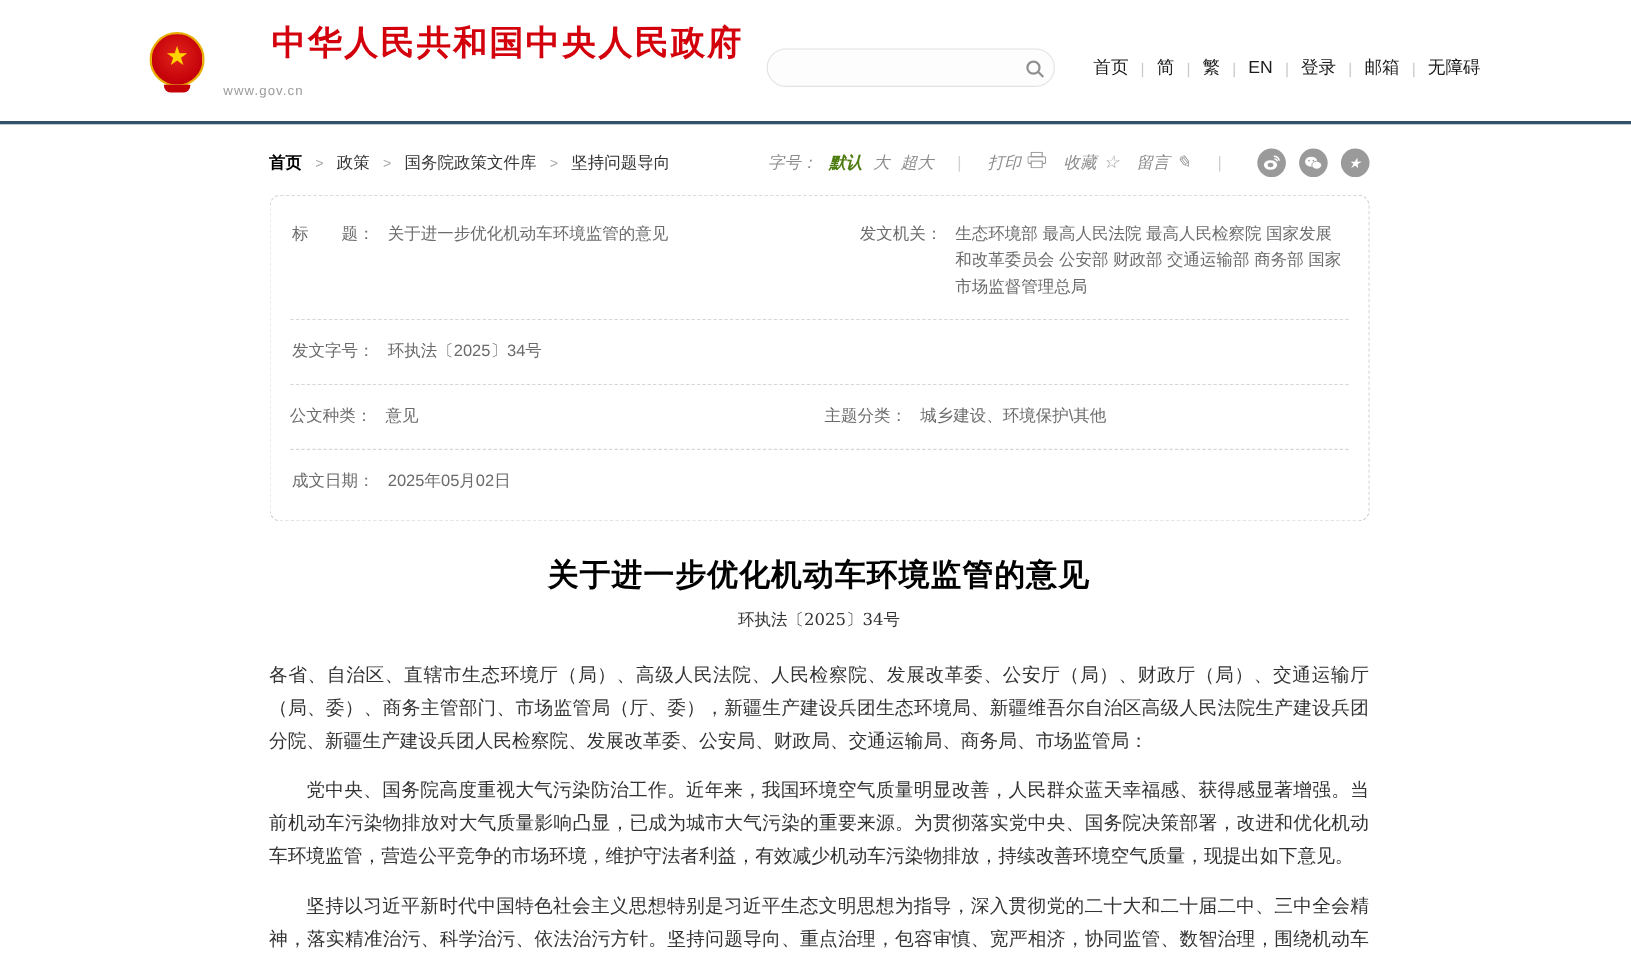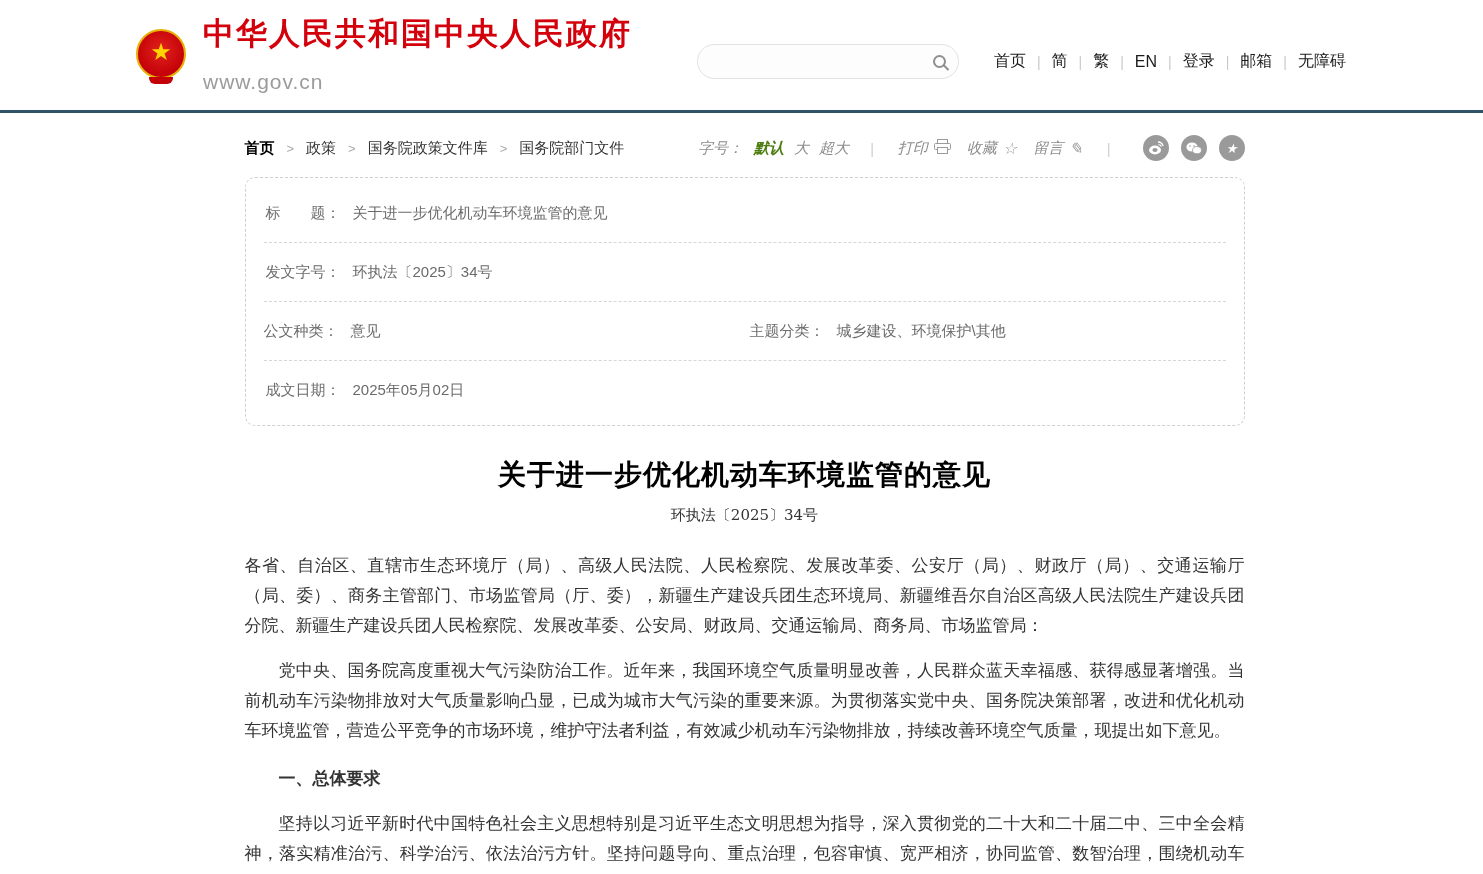--- a/index.html
+++ b/index.html
@@ -11,22 +11,22 @@
     display: flex; align-items: center; padding-left: 135px; position: relative; }
   .emblem { width: 52px; height: 58px; position: relative; flex: 0 0 auto; }
   .emblem .disc { position: absolute; left: 1px; top: 3px; width: 50px; height: 50px;
     border-radius: 50%; background: radial-gradient(circle at 50% 42%, #e1251b 0%, #c40009 70%);
     border: 2px solid #e8b004; display: flex; align-items: center; justify-content: center; }
   .emblem .star { color: #ffd400; font-size: 24px; line-height: 1; margin-top: -4px; }
   .emblem .base { position: absolute; left: 14px; bottom: 0; width: 24px; height: 7px;
     background: #c40009; border-radius: 0 0 6px 6px; }
   .site-title-wrap { margin-left: 16px; }
   .site-title { font-size: 31px; font-weight: bold; color: #d3010c; letter-spacing: 2px;
-    line-height: 1.15; }
-  .site-url { font-size: 21px; color: #9b9b9b; margin-top: 18px; letter-spacing: 1px; }
+    line-height: 1.15; margin-left: 44px; }
+  .site-url { font-size: 12px; color: #9b9b9b; margin-top: 18px; letter-spacing: 1px; }
 
   .header-right { position: absolute; right: 126px; top: 44px; display: flex; align-items: center; }
   .search-box { width: 262px; height: 35px; border: 1px solid #e2e2e2; border-radius: 18px;
     background: #fdfdfd; display: flex; align-items: center; padding: 0 12px 0 16px; }
   .search-input { flex: 1; border: none; outline: none; background: transparent; font-size: 14px;
     color: #333; }
   .mag { width: 13px; height: 13px; border: 2px solid #8f8f8f; border-radius: 50%;
     position: relative; flex: 0 0 auto; }
   .mag::after { content: ""; position: absolute; width: 2px; height: 7px; background: #8f8f8f;
     right: -3px; bottom: -5px; transform: rotate(-45deg); }
@@ -121,21 +121,21 @@
 <div class="content">
 
   <div class="crumb-row">
     <div class="breadcrumb">
       <span class="bc-item bc-home">首页</span>
       <span class="bc-sep">&gt;</span>
       <span class="bc-item">政策</span>
       <span class="bc-sep">&gt;</span>
       <span class="bc-item">国务院政策文件库</span>
       <span class="bc-sep">&gt;</span>
-      <span class="bc-item">国务院部门文件</span>
+      <span class="bc-item">坚持问题导向</span>
     </div>
 
     <div class="doc-tools">
       <span class="t-label">字号：</span>
       <span class="fs-opt active">默认</span>
       <span class="fs-opt">大</span>
       <span class="fs-opt">超大</span>
       <span class="tool-sep">|</span>
       <span class="tool-btn">
         <span>打印</span>
@@ -177,20 +177,24 @@
       </span>
     </div>
   </div>
 
   <div class="meta-box">
     <div class="meta-row">
       <div class="meta-cell left">
         <span class="meta-label">标　　题：</span>
         <span class="meta-value">关于进一步优化机动车环境监管的意见</span>
       </div>
+      <div class="meta-cell right">
+        <span class="meta-label">发文机关：</span>
+        <span class="meta-value">生态环境部 最高人民法院 最高人民检察院 国家发展和改革委员会 公安部 财政部 交通运输部 商务部 国家市场监督管理总局</span>
+      </div>
     </div>
     <div class="meta-row">
       <div class="meta-cell left">
         <span class="meta-label">发文字号：</span>
         <span class="meta-value">环执法〔2025〕34号</span>
       </div>
     </div>
     <div class="meta-row">
       <div class="meta-cell right">
         <span class="meta-label">公文种类：</span>
@@ -208,17 +212,16 @@
       </div>
     </div>
   </div>
 
   <h1 class="doc-title">关于进一步优化机动车环境监管的意见</h1>
   <div class="doc-number">环执法〔2025〕34号</div>
 
   <div class="doc-body">
     <p>各省、自治区、直辖市生态环境厅（局）、高级人民法院、人民检察院、发展改革委、公安厅（局）、财政厅（局）、交通运输厅（局、委）、商务主管部门、市场监管局（厅、委），新疆生产建设兵团生态环境局、新疆维吾尔自治区高级人民法院生产建设兵团分院、新疆生产建设兵团人民检察院、发展改革委、公安局、财政局、交通运输局、商务局、市场监管局：</p>
     <p class="indent">党中央、国务院高度重视大气污染防治工作。近年来，我国环境空气质量明显改善，人民群众蓝天幸福感、获得感显著增强。当前机动车污染物排放对大气质量影响凸显，已成为城市大气污染的重要来源。为贯彻落实党中央、国务院决策部署，改进和优化机动车环境监管，营造公平竞争的市场环境，维护守法者利益，有效减少机动车污染物排放，持续改善环境空气质量，现提出如下意见。</p>
-    <div class="doc-heading">一、总体要求</div>
     <p class="indent">坚持以习近平新时代中国特色社会主义思想特别是习近平生态文明思想为指导，深入贯彻党的二十大和二十届二中、三中全会精神，落实精准治污、科学治污、依法治污方针。坚持问题导向、重点治理，包容审慎、宽严相济，协同监管、数智治理，围绕机动车特别是货车排放领域问题，落实车辆生产、所有、使用、服务等各方责任，发挥科技赋能和部门协同优势，提高管理精准性和高效性，推动合规达标和污染减排，助力环境空气质量持续改善。</p>
   </div>
 
 </div>
 
 </body></html>

